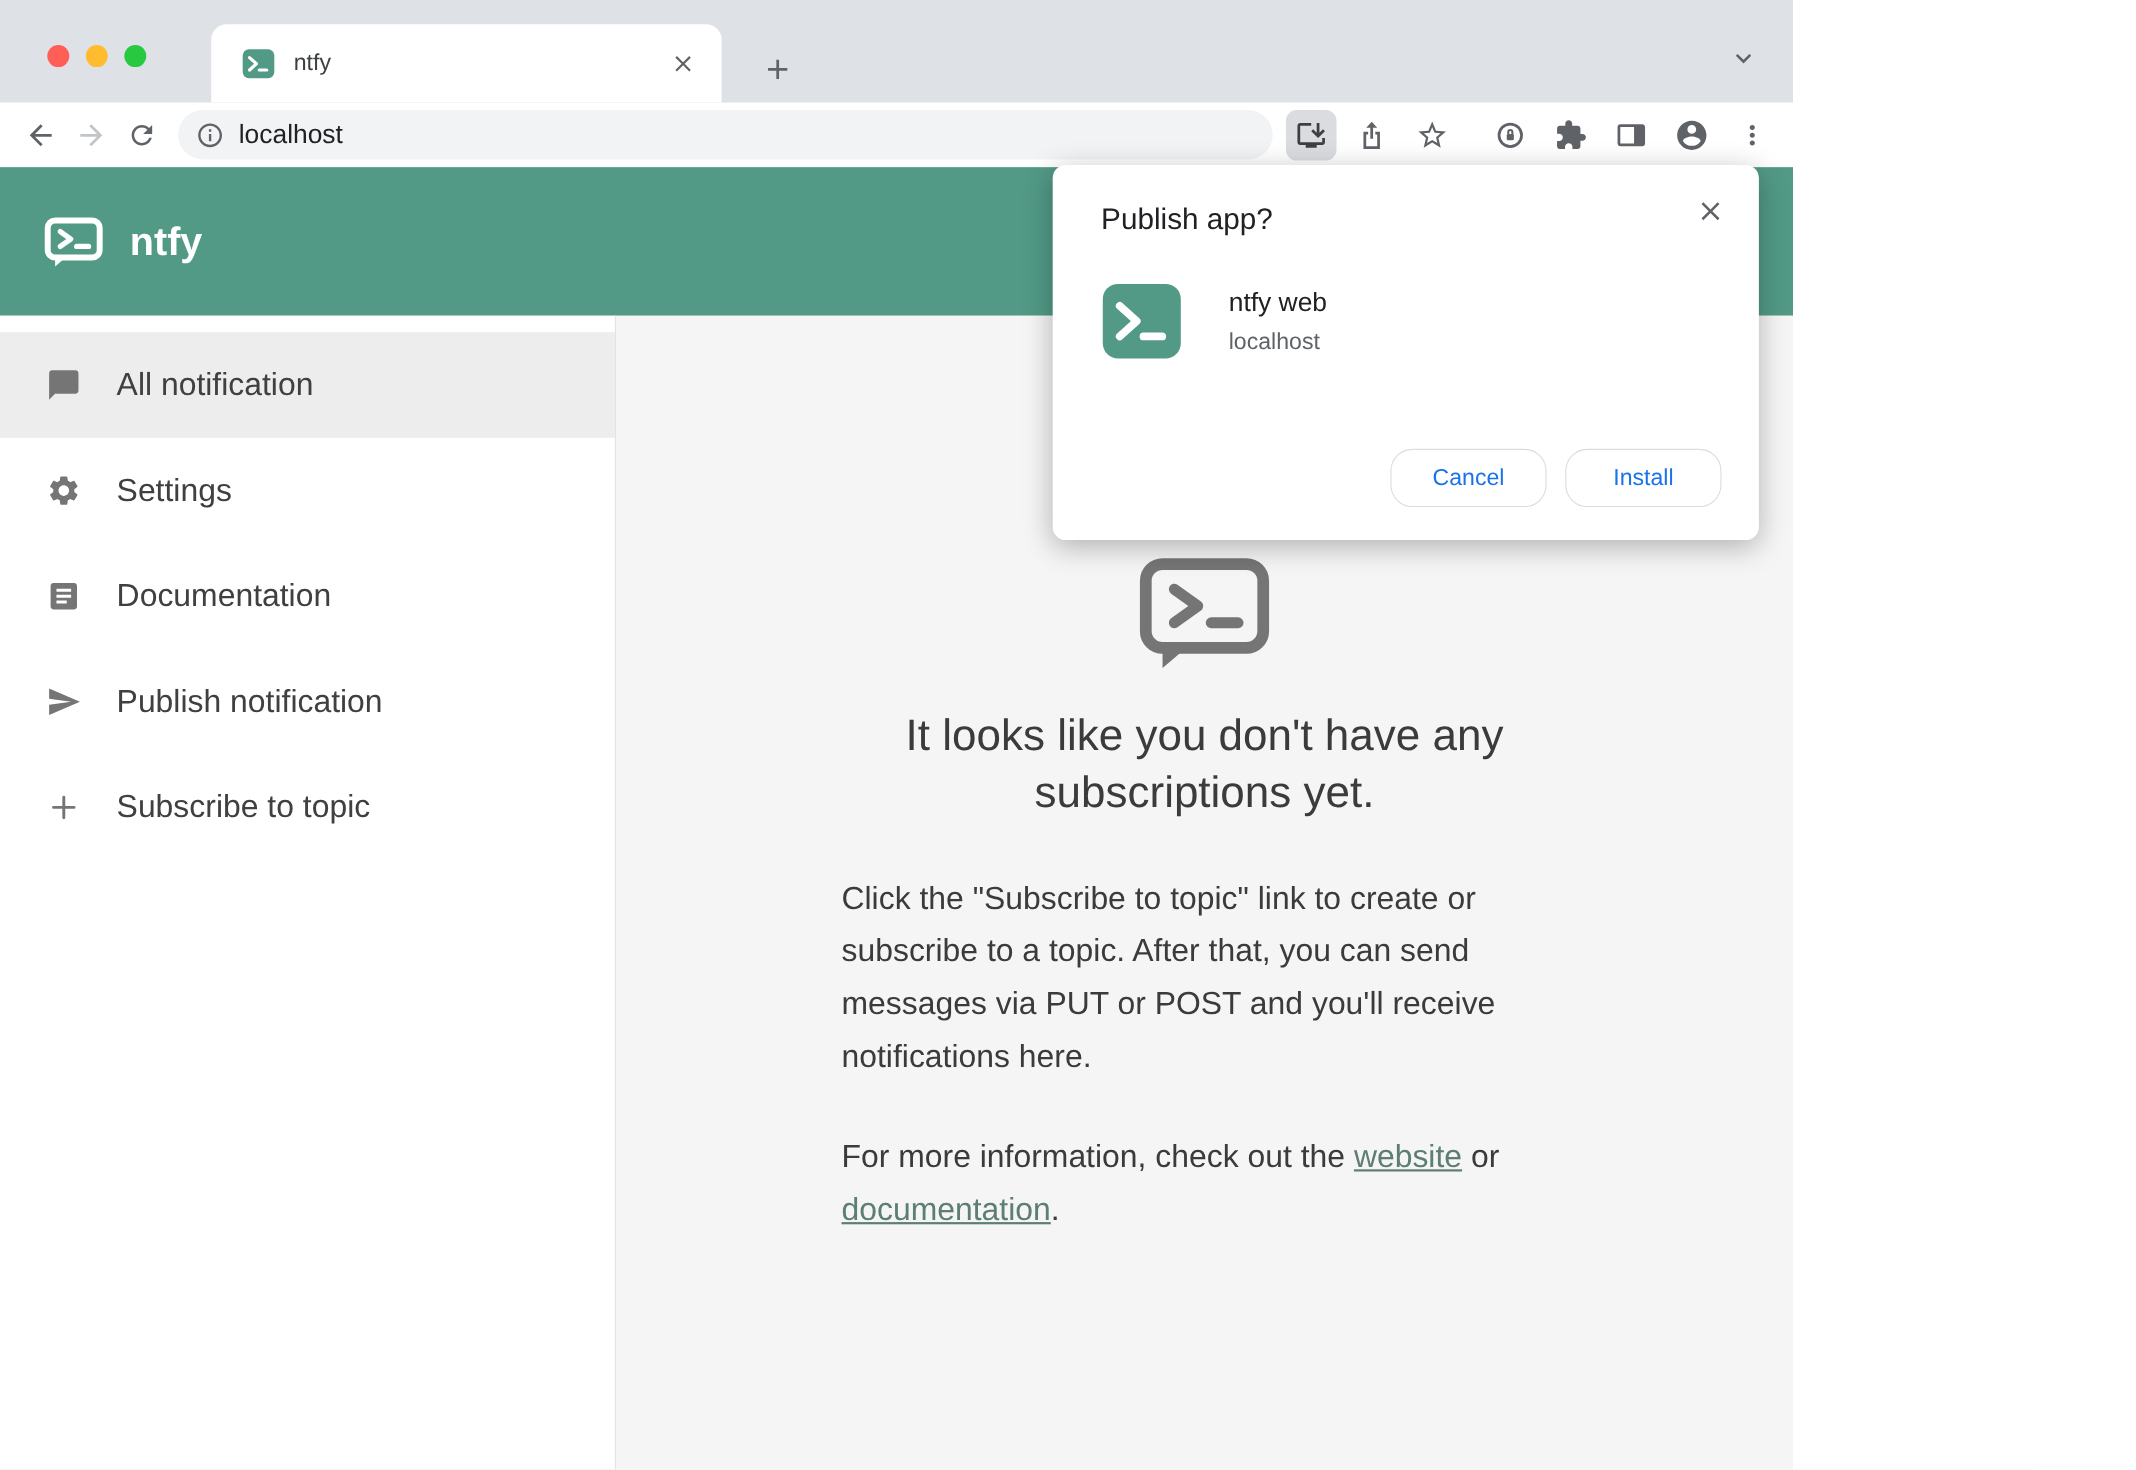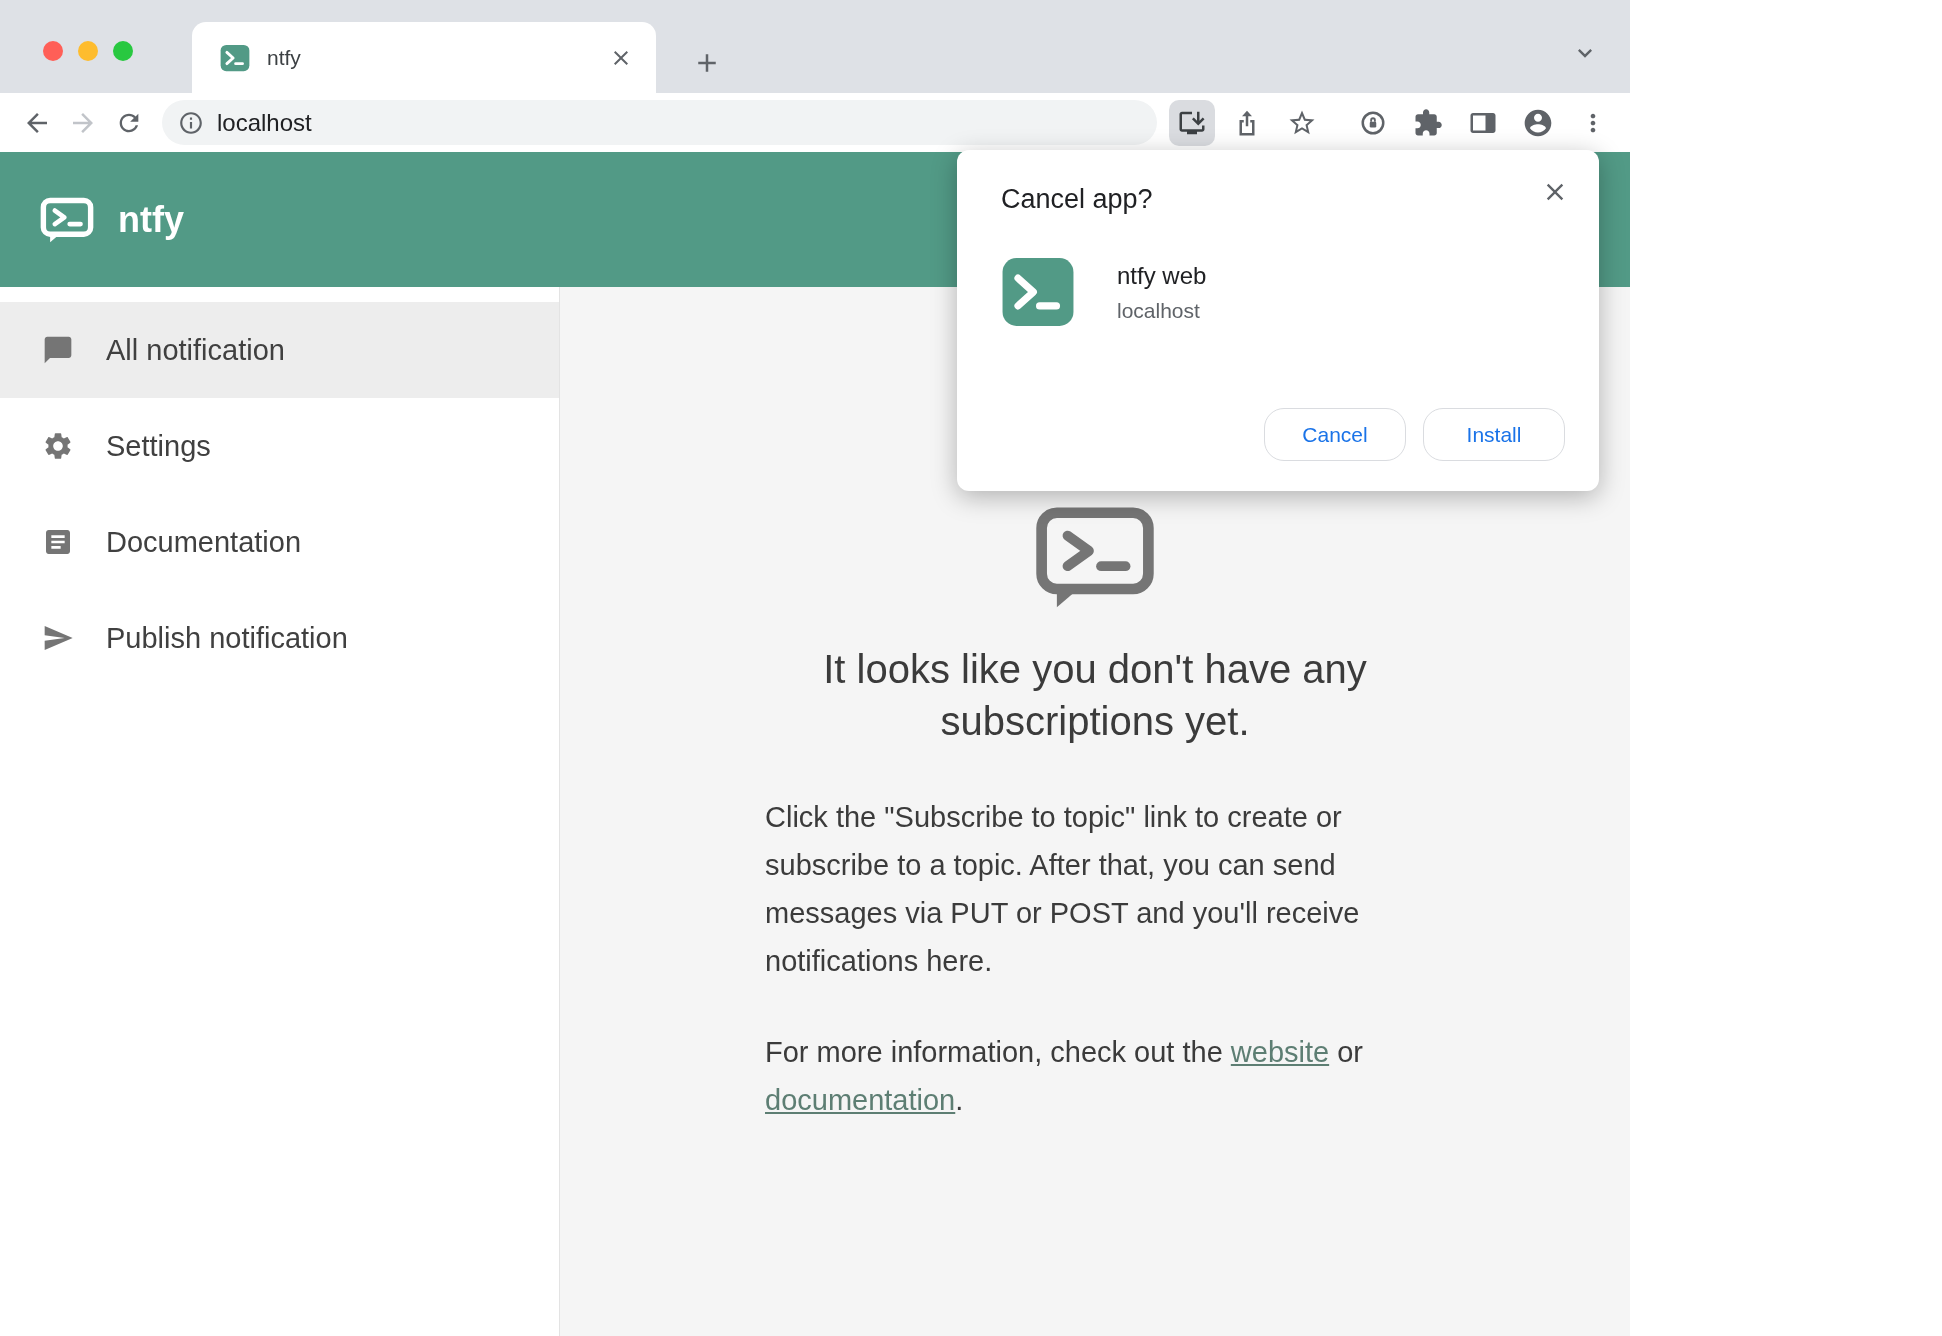--- a/index.html
+++ b/index.html
@@ -208,38 +208,44 @@
             <path d="M19 3H5c-1.1 0-2 .9-2 2v14c0 1.1.9 2 2 2h14c1.1 0 2-.9 2-2V5c0-1.1-.9-2-2-2zm-5 14H7v-2h7v2zm3-4H7v-2h10v2zm0-4H7V7h10v2z"></path>
           </svg>
         <span>Documentation</span>
       </div>
       <div class="side-item">
         <svg class="side-ic" viewBox="0 0 24 24" fill="#757575">
             <path d="M2.01 21L23 12 2.01 3 2 10l15 2-15 2z"></path>
           </svg>
         <span>Publish notification</span>
       </div>
+      <div class="side-item">
+        <svg class="side-ic" viewBox="0 0 24 24" fill="none" stroke="#757575" stroke-width="2" stroke-linecap="round">
+            <path d="M12 5v14M5 12h14"></path>
+          </svg>
+        <span>Subscribe to topic</span>
+      </div>
     </nav>
 
     <main class="content">
       <svg class="big-logo" width="122" height="104" viewBox="0 0 80 68">
         <rect x="5" y="5" width="70" height="50" rx="10" fill="none" stroke="#757575" stroke-width="7"></rect>
         <polygon points="15,55 15,67 29,55" fill="#757575"></polygon>
         <path d="M22 20l14 10-14 10" fill="none" stroke="#757575" stroke-width="6.5" stroke-linecap="round" stroke-linejoin="round"></path>
         <line x1="44" y1="40" x2="60" y2="40" stroke="#757575" stroke-width="6.5" stroke-linecap="round"></line>
       </svg>
       <h1 class="empty-title">It looks like you don't have any subscriptions yet.</h1>
       <p class="para">Click the "Subscribe to topic" link to create or subscribe to a topic. After that, you can send messages via PUT or POST and you'll receive notifications here.</p>
       <p class="para"><span>For more information, check out the </span><a>website</a><span> or </span><a>documentation</a><span>.</span></p>
     </main>
 
   </div>
 
   <div class="dialog">
-    <div class="dlg-title">Cancel app?</div>
+    <div class="dlg-title">Publish app?</div>
     <span class="icon-btn dlg-close">
       <svg width="28" height="28" viewBox="0 0 24 24" fill="#5f6368">
           <path d="M19 6.41L17.59 5 12 10.59 6.41 5 5 6.41 10.59 12 5 17.59 6.41 19 12 13.41 17.59 19 19 17.59 13.41 12 19 6.41z"></path>
         </svg>
     </span>
     <div class="dlg-row">
       <svg class="dlg-appicon" viewBox="0 0 24 24">
         <rect x="0.5" y="1" width="23" height="22" rx="4.5" fill="#529a86"></rect>
         <path d="M5.5 7.5l5 4.5-5 4.5" stroke="#fff" stroke-width="2.3" fill="none" stroke-linecap="round" stroke-linejoin="round"></path>
         <line x1="12.5" y1="16.5" x2="18" y2="16.5" stroke="#fff" stroke-width="2.3" stroke-linecap="round"></line>

